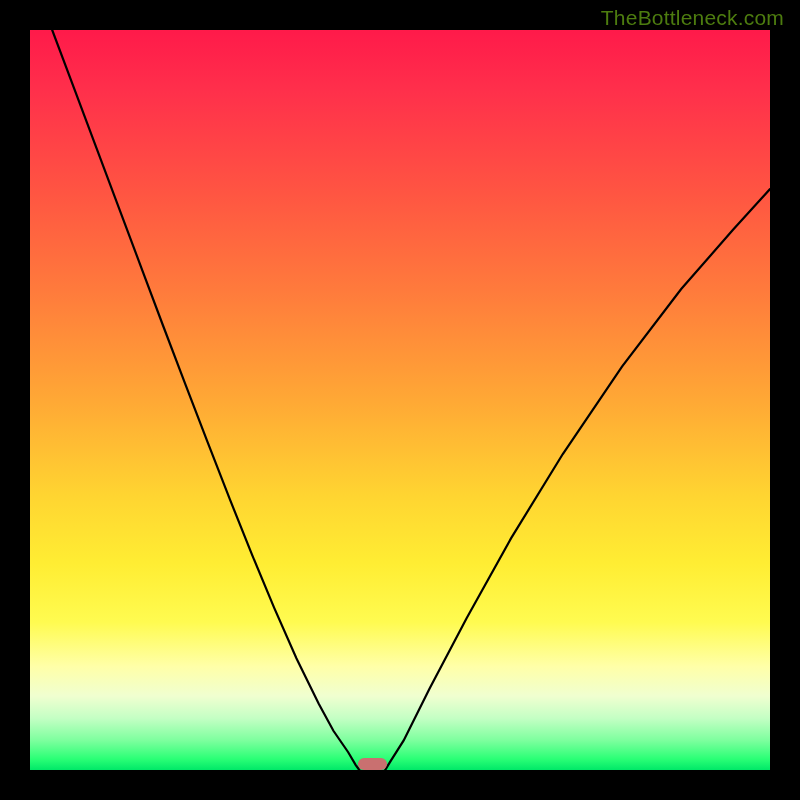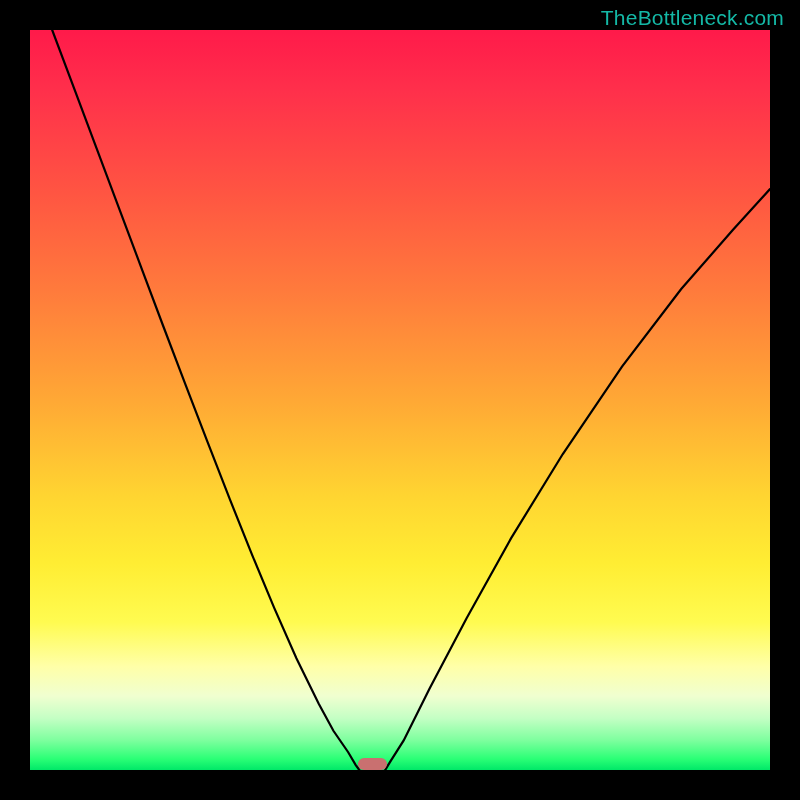--- a/index.html
+++ b/index.html
@@ -48,21 +48,21 @@
   }
   .marker {
     position: absolute;
     background: #c97070;
     border-radius: 6px;
   }
   .watermark {
     position: absolute;
     top: 6px;
     right: 16px;
-    color: #14b8a6;
+    color: #4d7c0f;
     font-size: 21px;
     font-weight: 500;
     letter-spacing: 0.2px;
   }
 </style>
 </head>
 <body>
 
 <div class="watermark">TheBottleneck.com</div>
 

